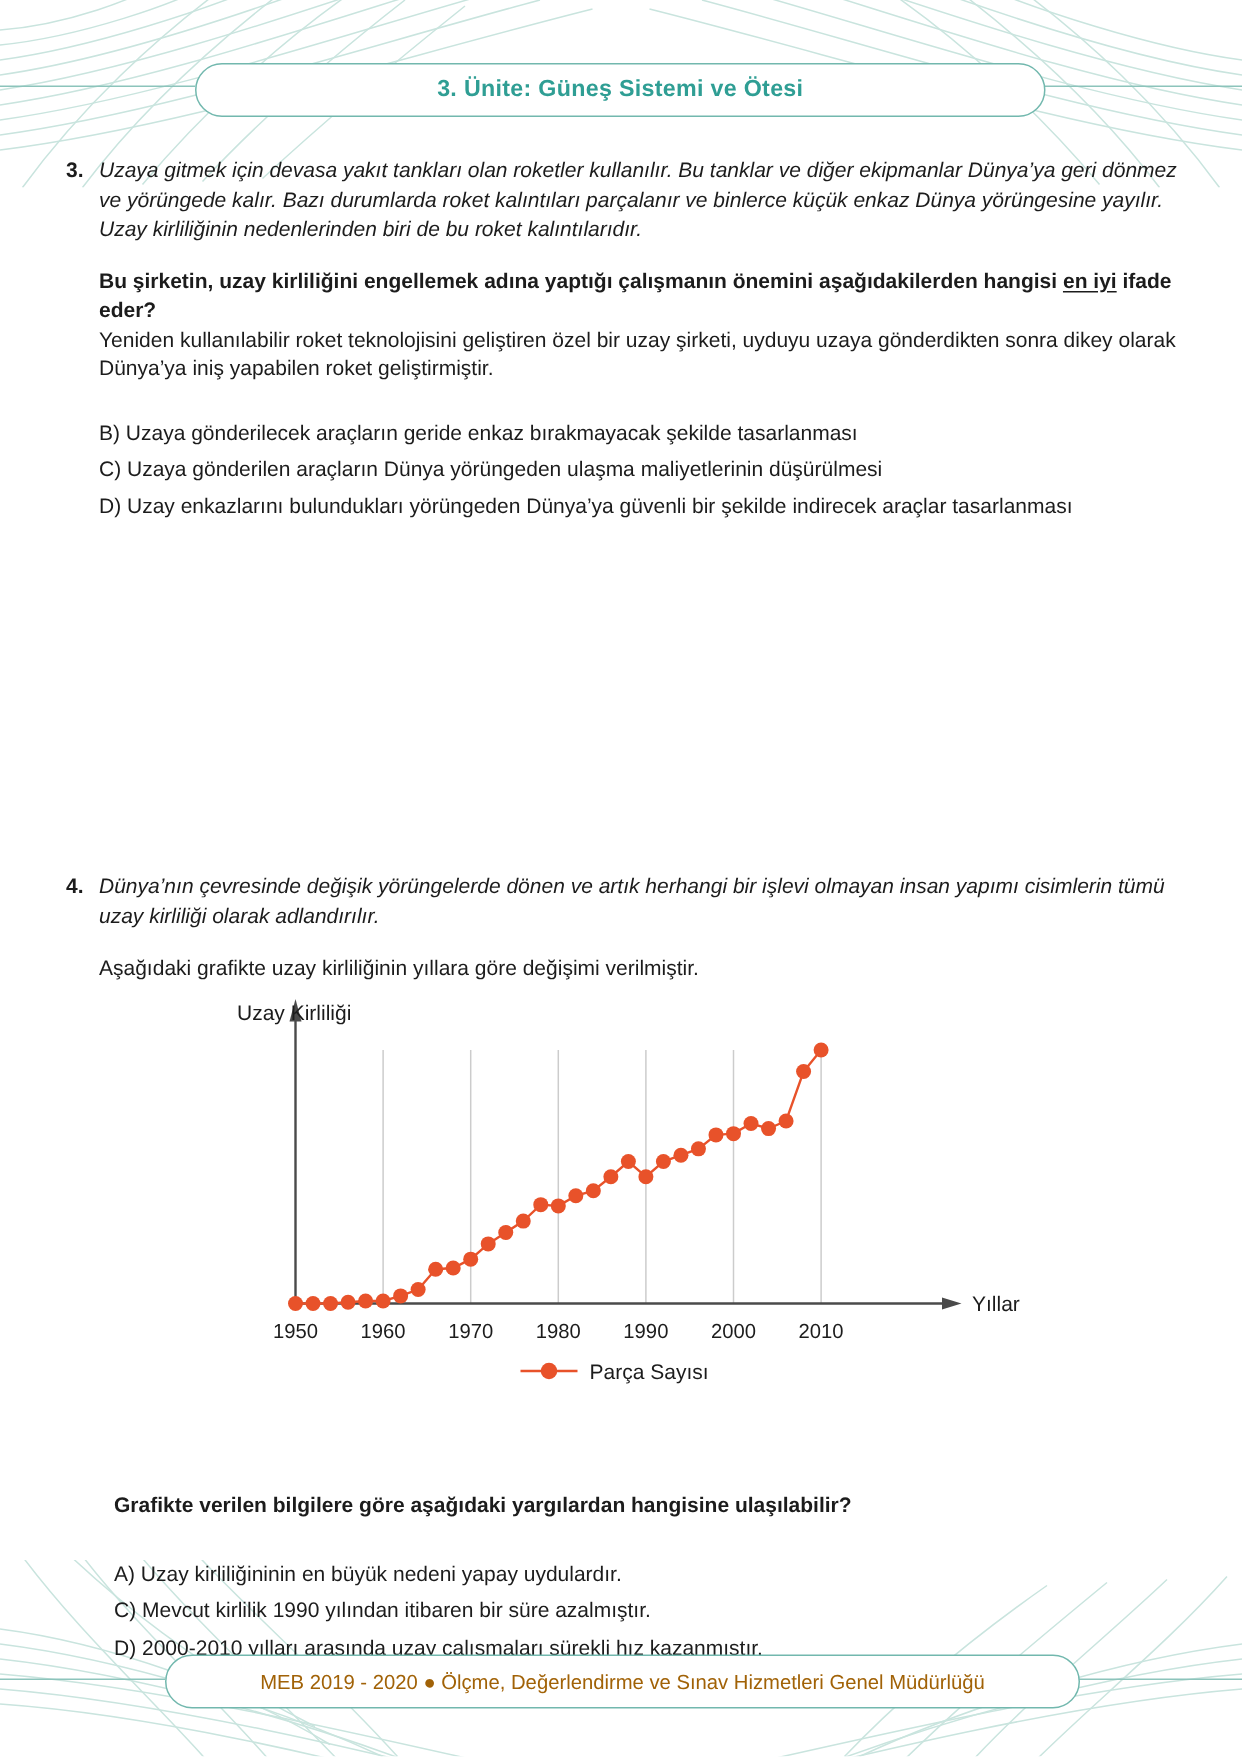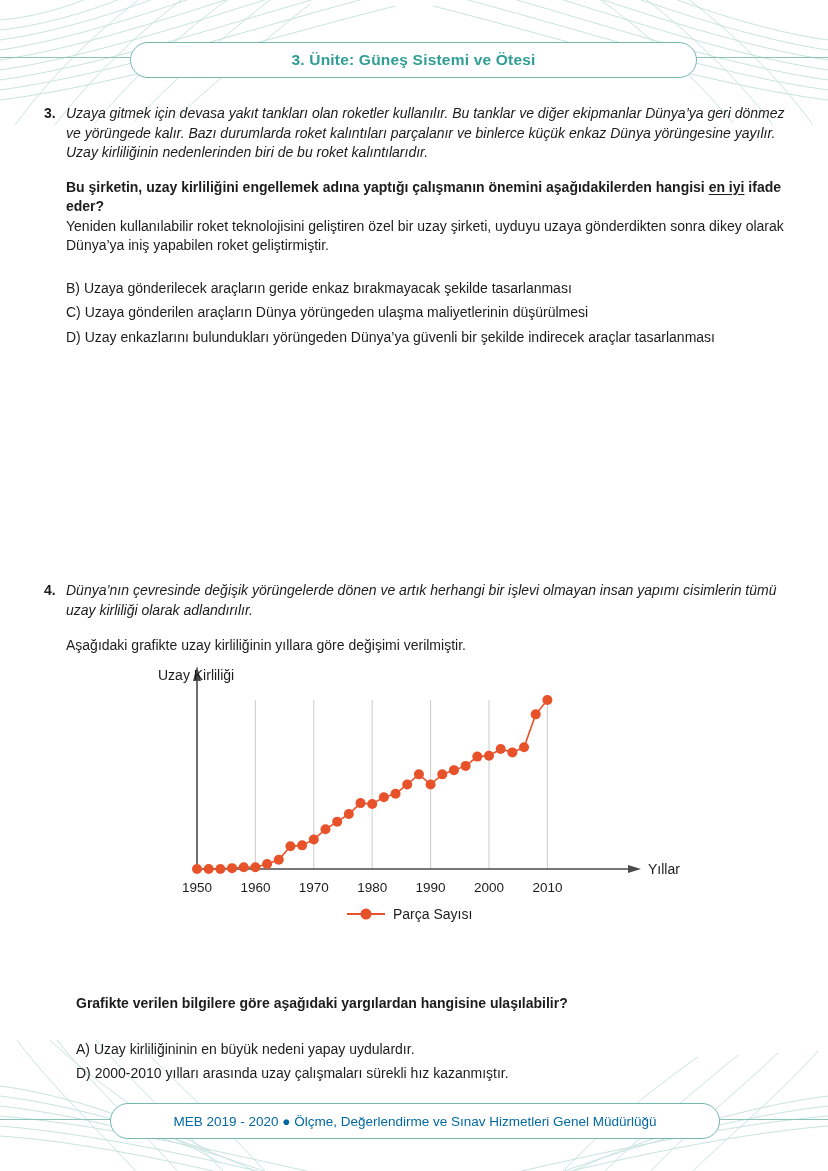--- a/index.html
+++ b/index.html
@@ -10,21 +10,21 @@
   svg{display:block;}
   .deco{position:absolute; pointer-events:none;}
   .pill{
     position:absolute; border:1.5px solid #72b8ae; border-radius:18px;
     background:#ffffff; display:flex; align-items:center; justify-content:center;
   }
   .pill-line{position:absolute; height:0; border-top:1.5px solid #8cc4bb;}
   .header-pill{left:130px; top:42px; width:565px; height:34px;}
   .header-title{color:#2f9e94; font-weight:bold; font-size:15.5px; letter-spacing:.2px;}
   .footer-pill{left:110px; top:1103px; width:608px; height:34px;}
-  .footer-text{color:#0369a1; font-size:13.5px;text-align:center;}
+  .footer-text{color:#a16207; font-size:13.5px;text-align:center;}
   .qblock{position:absolute; width:752px; font-size:14px; line-height:19.5px;}
   .qnum{position:absolute; left:0; top:0; font-weight:bold;}
   .qbody{margin-left:22px;}
   .italic{font-style:italic;}
   .bold{font-weight:bold;}
   .para{margin:0 0 12px 0;}
   .stem{margin:15px 0 0 0;}
   .underline{text-decoration:underline; text-underline-offset:2px;}
   .options{margin-top:23px;}
   .option{margin-bottom:5px;}
@@ -180,20 +180,21 @@
         <line x1="203" y1="262" x2="241" y2="262" stroke="#E8522A" stroke-width="1.8"></line>
         <circle cx="222" cy="262" r="5.5" fill="#E8522A"></circle>
         <text x="249" y="267" font-size="14" fill="#1c1c1c" font-family="&quot;Liberation Sans&quot;, sans-serif">Parça Sayısı</text>
       </svg>
   </div>
 
   <div class="qblock" style="left:76px; top:946px;margin-top:48px;">
     <p class="para bold">Grafikte verilen bilgilere göre aşağıdaki yargılardan hangisine ulaşılabilir?</p>
     <div class="options" style="margin-top:26px">
       <div class="option">A) Uzay kirliliğininin en büyük nedeni yapay uydulardır.</div>
+      <div class="option">C) Mevcut kirlilik 1990 yılından itibaren bir süre azalmıştır.</div>
       <div class="option">D) 2000-2010 yılları arasında uzay çalışmaları sürekli hız kazanmıştır.</div>
     </div>
   </div>
 
   <div class="pill-line" style="left:0; top:1119px; width:110px;"></div>
   <div class="pill-line" style="left:718px; top:1119px; width:110px;"></div>
   <div class="pill footer-pill">
     <span class="footer-text">MEB 2019 - 2020 ● Ölçme, Değerlendirme ve Sınav Hizmetleri Genel Müdürlüğü</span>
   </div>
 

